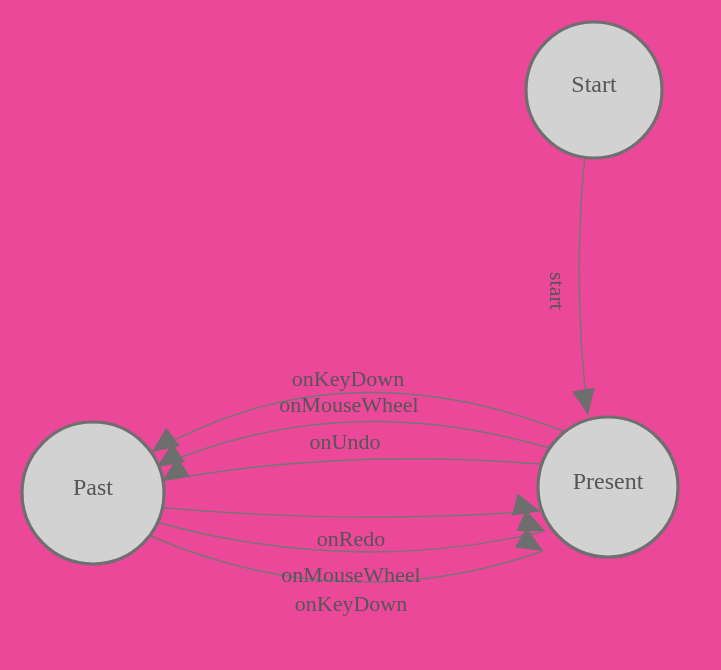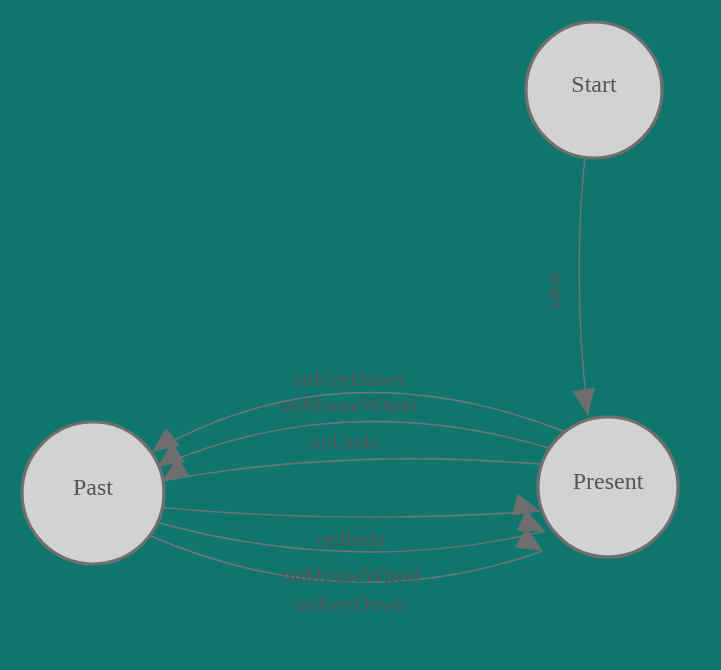--- a/index.html
+++ b/index.html
@@ -4,21 +4,21 @@
 <style>
   html, body {
     margin: 0;
     padding: 0;
     background: #ffffff;
   }
   #canvas-wrap {
     width: 721px;
     height: 670px;
     position: relative;
-    background: #0f766e;
+    background: #ec4899;
     overflow: hidden;
   }
   svg text {
     font-family: "Liberation Serif", "DejaVu Serif", serif;
     user-select: none;
   }
   .node-label { font-size: 24px; }
   .edge-label { font-size: 22px; }
   .edge-path  { fill: none; }
   .node-circle { cursor: default; }

